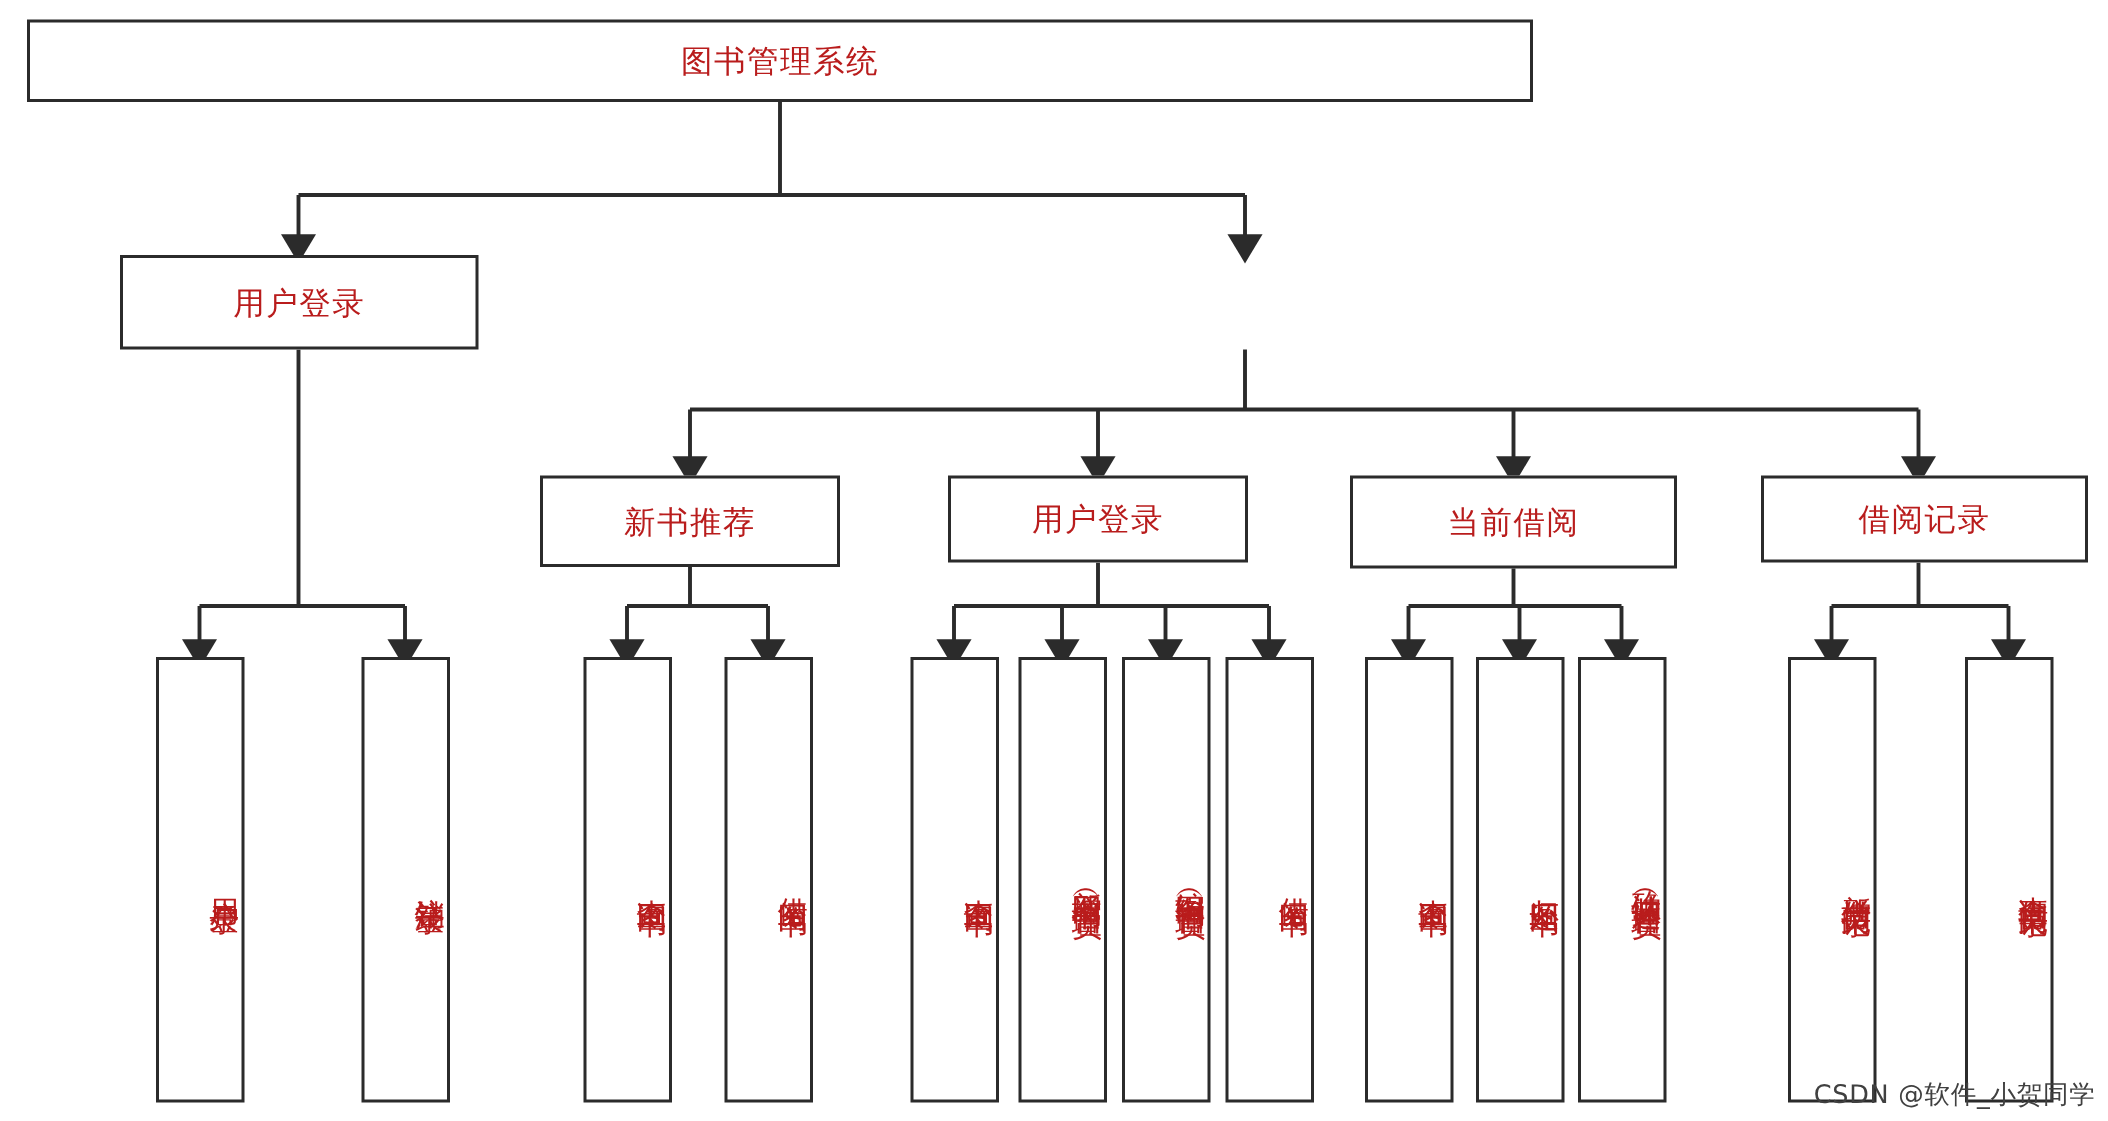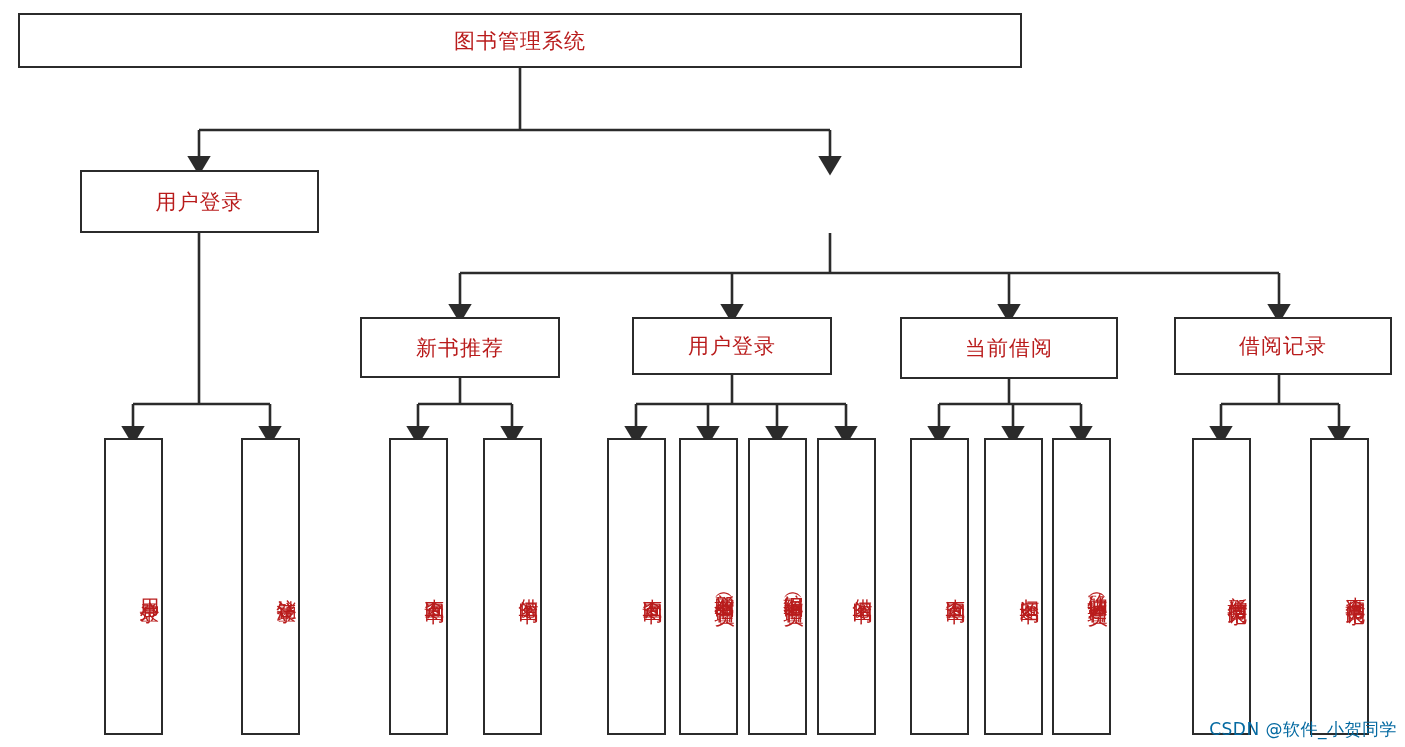--- a/index.html
+++ b/index.html
@@ -55,21 +55,21 @@
   }
   .node-label {
     display: block;
     white-space: pre-line;
   }
   .watermark {
     position: absolute;
     right: 8px;
     bottom: 6px;
     font-size: 17px;
-    color: #0369a1;
+    color: #404040;
     letter-spacing: 0.5px;
     z-index: 6;
     white-space: nowrap;
     font-family: "DejaVu Sans", "Liberation Sans", sans-serif;
   }
 </style>
 </head>
 <body>
 
 <div id="canvas">

